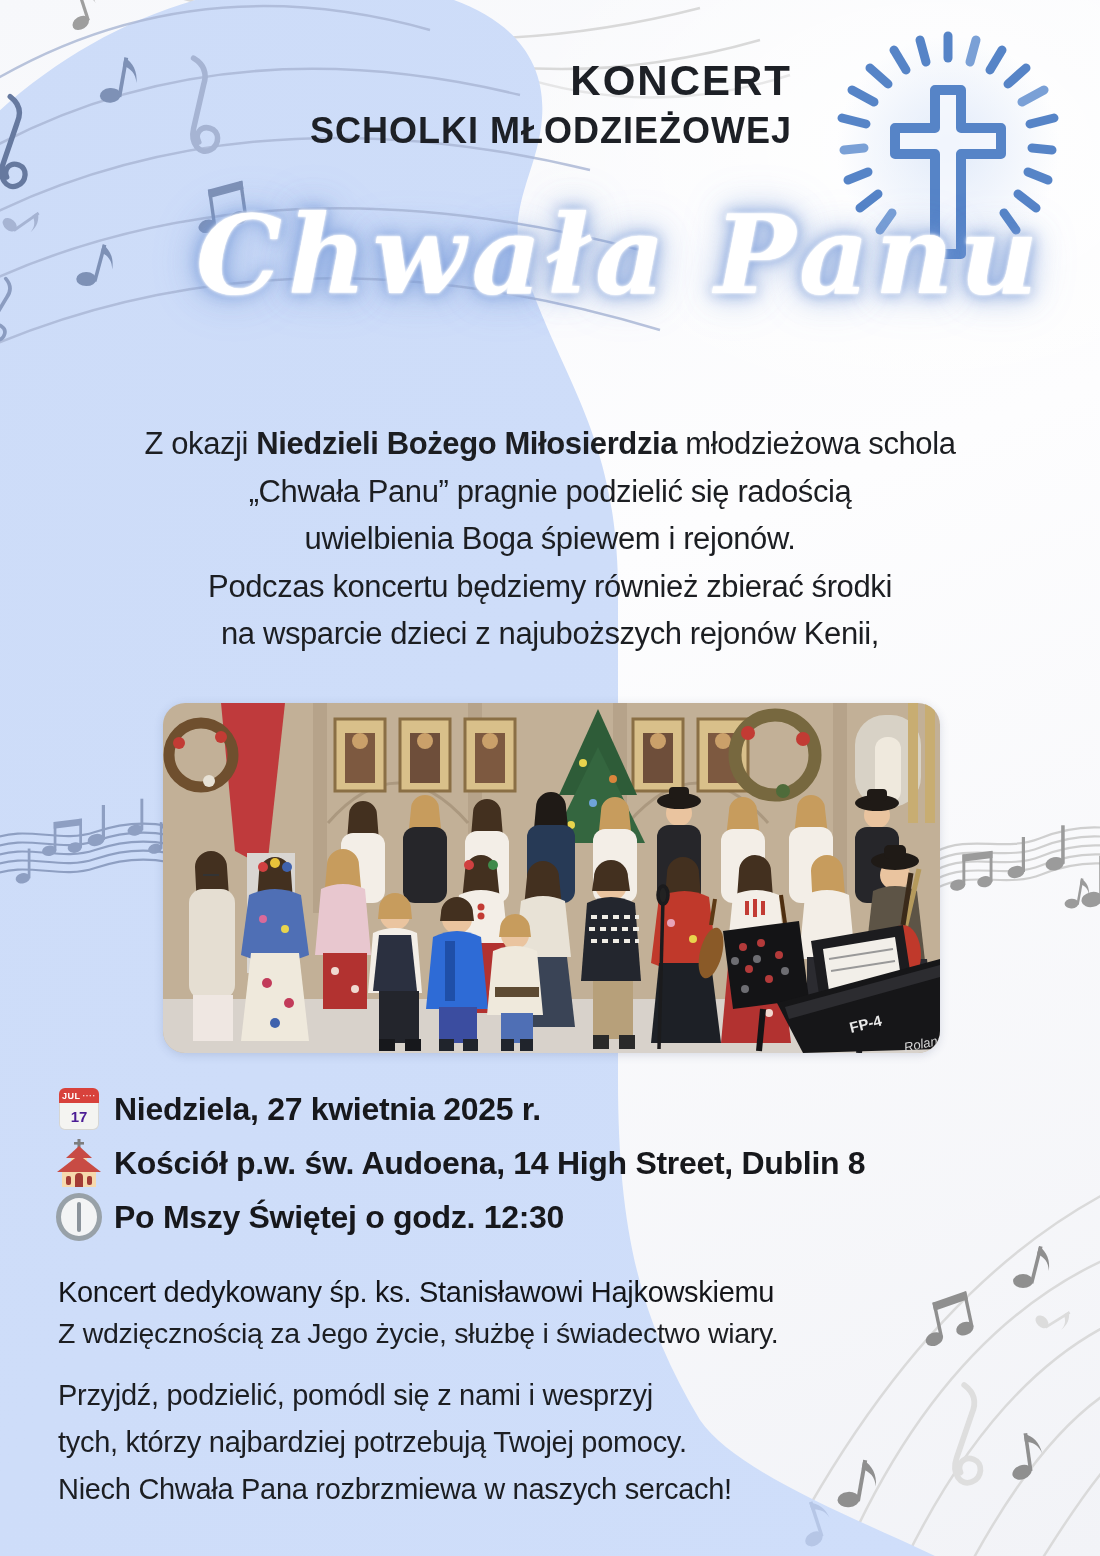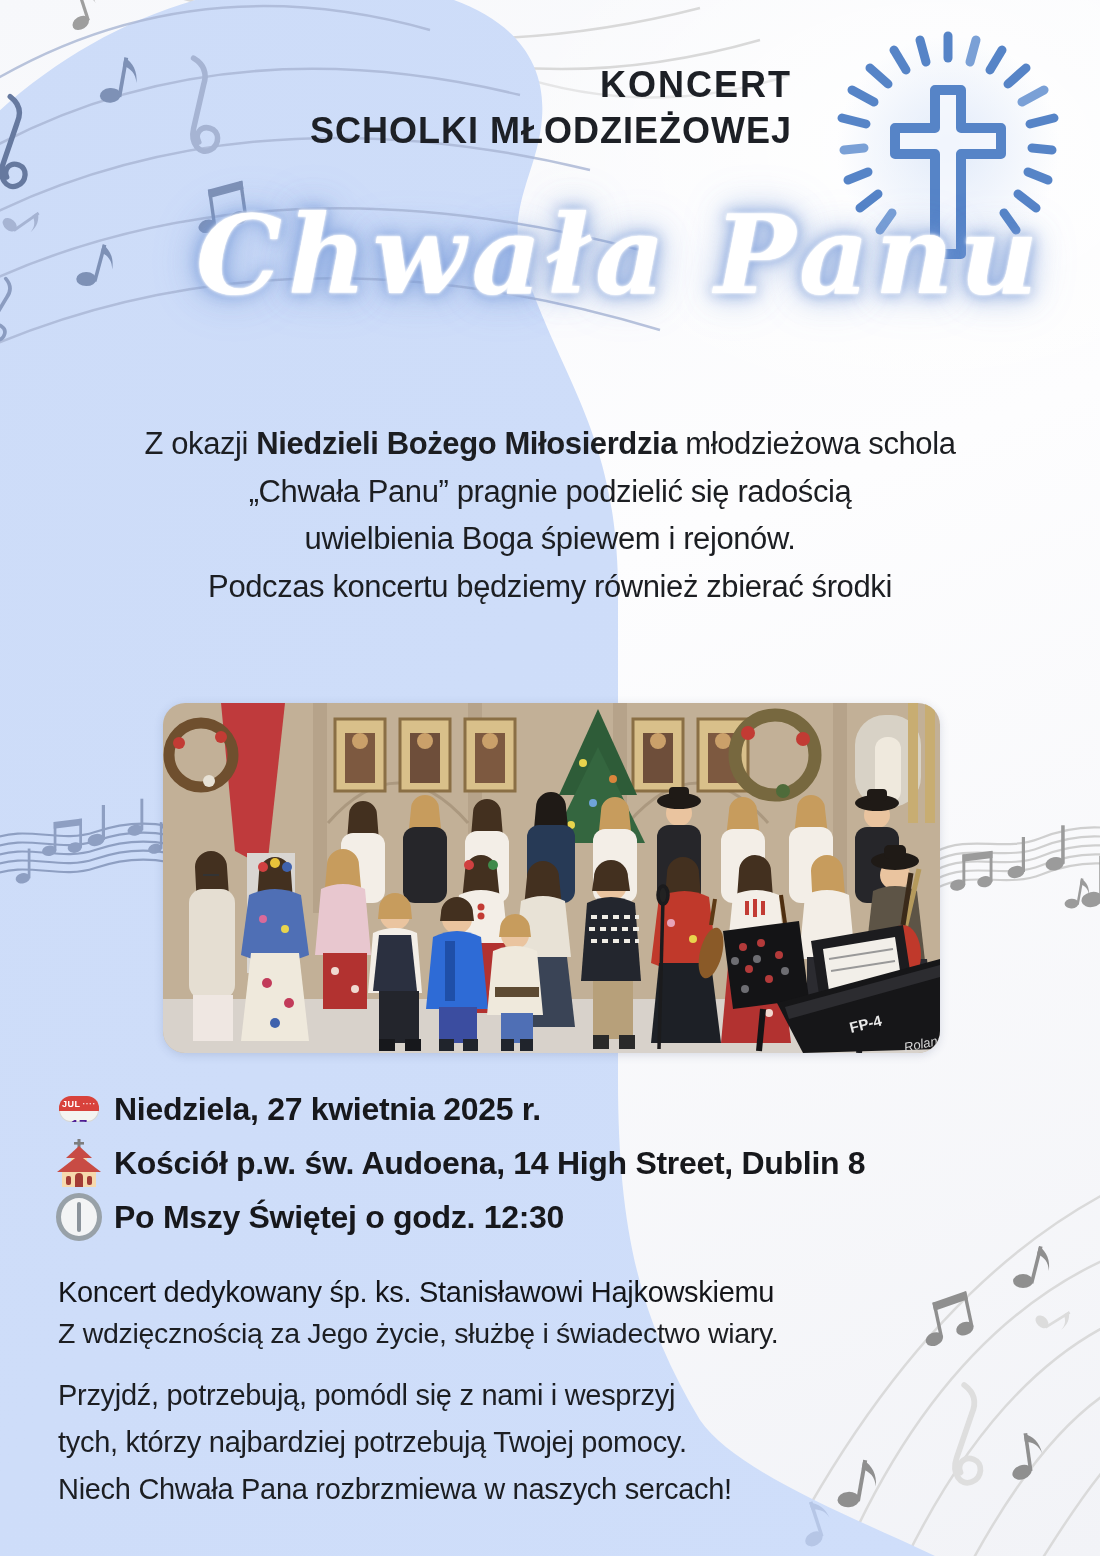--- a/index.html
+++ b/index.html
@@ -9,21 +9,21 @@
       radial-gradient(620px 420px at 930px 150px, #ffffff 0%, rgba(255,255,255,0) 70%),
       linear-gradient(160deg,#f7f8fb 0%,#fdfdfe 40%,#f2f3f7 100%);
     font-family:"Liberation Sans",sans-serif;color:#1c1e22;
   }
   .deco{position:absolute;left:0;top:0;}
   
   .title-block{
     position:absolute;top:56px;right:308px;text-align:right;z-index:5;
     color:#1d2026;font-weight:bold;line-height:1.18;white-space:nowrap;
   }
-  .title-block .t1{font-size:36px;letter-spacing:2px;margin-top:8px;}
+  .title-block .t1{font-size:42px;letter-spacing:2px;}
   .title-block .t2{font-size:36px;letter-spacing:1px;margin-top:4px;margin-left:24px;}
   .cross-wrap{position:absolute;left:830px;top:28px;width:240px;height:240px;z-index:4;}
   .script-title{
     position:absolute;top:192px;left:0;width:1100px;text-align:center;z-index:6;
     transform:translateX(70px);
     font-family:"DejaVu Serif",serif;font-style:italic;font-weight:bold;
     font-size:108px;letter-spacing:6px;color:#ffffff;
     text-shadow:0 0 2px #fff,0 0 4px #fff,0 0 14px rgba(118,153,216,.95),
                 0 0 28px rgba(118,153,216,.65),0 0 46px rgba(118,153,216,.4);
   }
@@ -37,21 +37,21 @@
   .photo-frame{
     position:absolute;left:163px;top:703px;width:777px;height:350px;z-index:5;
     border-radius:22px;overflow:hidden;box-shadow:0 2px 10px rgba(60,80,120,.18);
   }
   
   .details{position:absolute;left:56px;top:1082px;z-index:5;}
   .detail-row{display:flex;align-items:center;height:54px;}
   .detail-icon{width:46px;flex:0 0 46px;display:flex;justify-content:center;}
   .detail-text{font-size:32px;font-weight:bold;color:#17181c;margin-left:12px;letter-spacing:-.3px;white-space:nowrap;}
   
-  .cal{width:40px;height:26px;border-radius:12px;overflow:hidden;background:#f4f4f1;
+  .cal{width:40px;height:42px;border-radius:6px;overflow:hidden;background:#f4f4f1;
        box-shadow:0 0 0 1px rgba(0,0,0,.12) inset;}
   .cal-top{height:15px;background:#d8423c;color:#fff;font-size:9px;font-weight:bold;
            display:flex;align-items:center;justify-content:space-between;padding:0 3px;letter-spacing:.5px;}
   .cal-dots{font-size:7px;letter-spacing:1px;line-height:6px;}
   .cal-day{height:27px;display:flex;align-items:center;justify-content:center;
            font-size:15px;font-weight:bold;color:#4c1d95;}
   
   .clock{width:38px;height:38px;border-radius:50%;border:5px solid #98a1a8;background:#f3f4f5;
          position:relative;}
   .clock::before{content:"";position:absolute;left:50%;top:4px;bottom:4px;width:4px;margin-left:-2px;
@@ -211,20 +211,21 @@
     </svg>
   </div>
 
   <div class="script-title">Chwała Panu</div>
 
   <div class="intro">
     <div><span>Z okazji </span><b>Niedzieli Bożego Miłosierdzia</b><span> młodzieżowa schola</span></div>
     <div>„Chwała Panu” pragnie podzielić się radością</div>
     <div>uwielbienia Boga śpiewem i rejonów.</div>
     <div>Podczas koncertu będziemy również zbierać środki</div>
+    <div>na wsparcie dzieci z najuboższych rejonów Kenii,</div>
   </div>
 
   <div class="photo-frame">
     <svg width="777" height="350" viewBox="0 0 777 350" role="img" aria-label="Młodzieżowa schola w strojach ludowych w kościele">
 
       <rect width="777" height="350" fill="#c2b097"></rect>
       <g fill="#b19e85" opacity=".7">
         <rect x="150" y="0" width="14" height="210"></rect>
           <rect x="305" y="0" width="14" height="210"></rect>
         <rect x="450" y="0" width="14" height="210"></rect>
@@ -548,18 +549,18 @@
       <span class="detail-text">Po Mszy Świętej o godz. 12:30</span>
     </div>
   </div>
 
   <div class="dedication">
     <div class="d1">Koncert dedykowany śp. ks. Stanisławowi Hajkowskiemu</div>
     <div class="d2">Z wdzięcznością za Jego życie, służbę i świadectwo wiary.</div>
   </div>
 
   <div class="closing">
-    <div>Przyjdź, potrzebują, pomódl się z nami i wesprzyj</div>
+    <div>Przyjdź, podzielić, pomódl się z nami i wesprzyj</div>
     <div>tych, którzy najbardziej potrzebują Twojej pomocy.</div>
     <div>Niech Chwała Pana rozbrzmiewa w naszych sercach!</div>
   </div>
 
 </div>
 
 </body></html>

